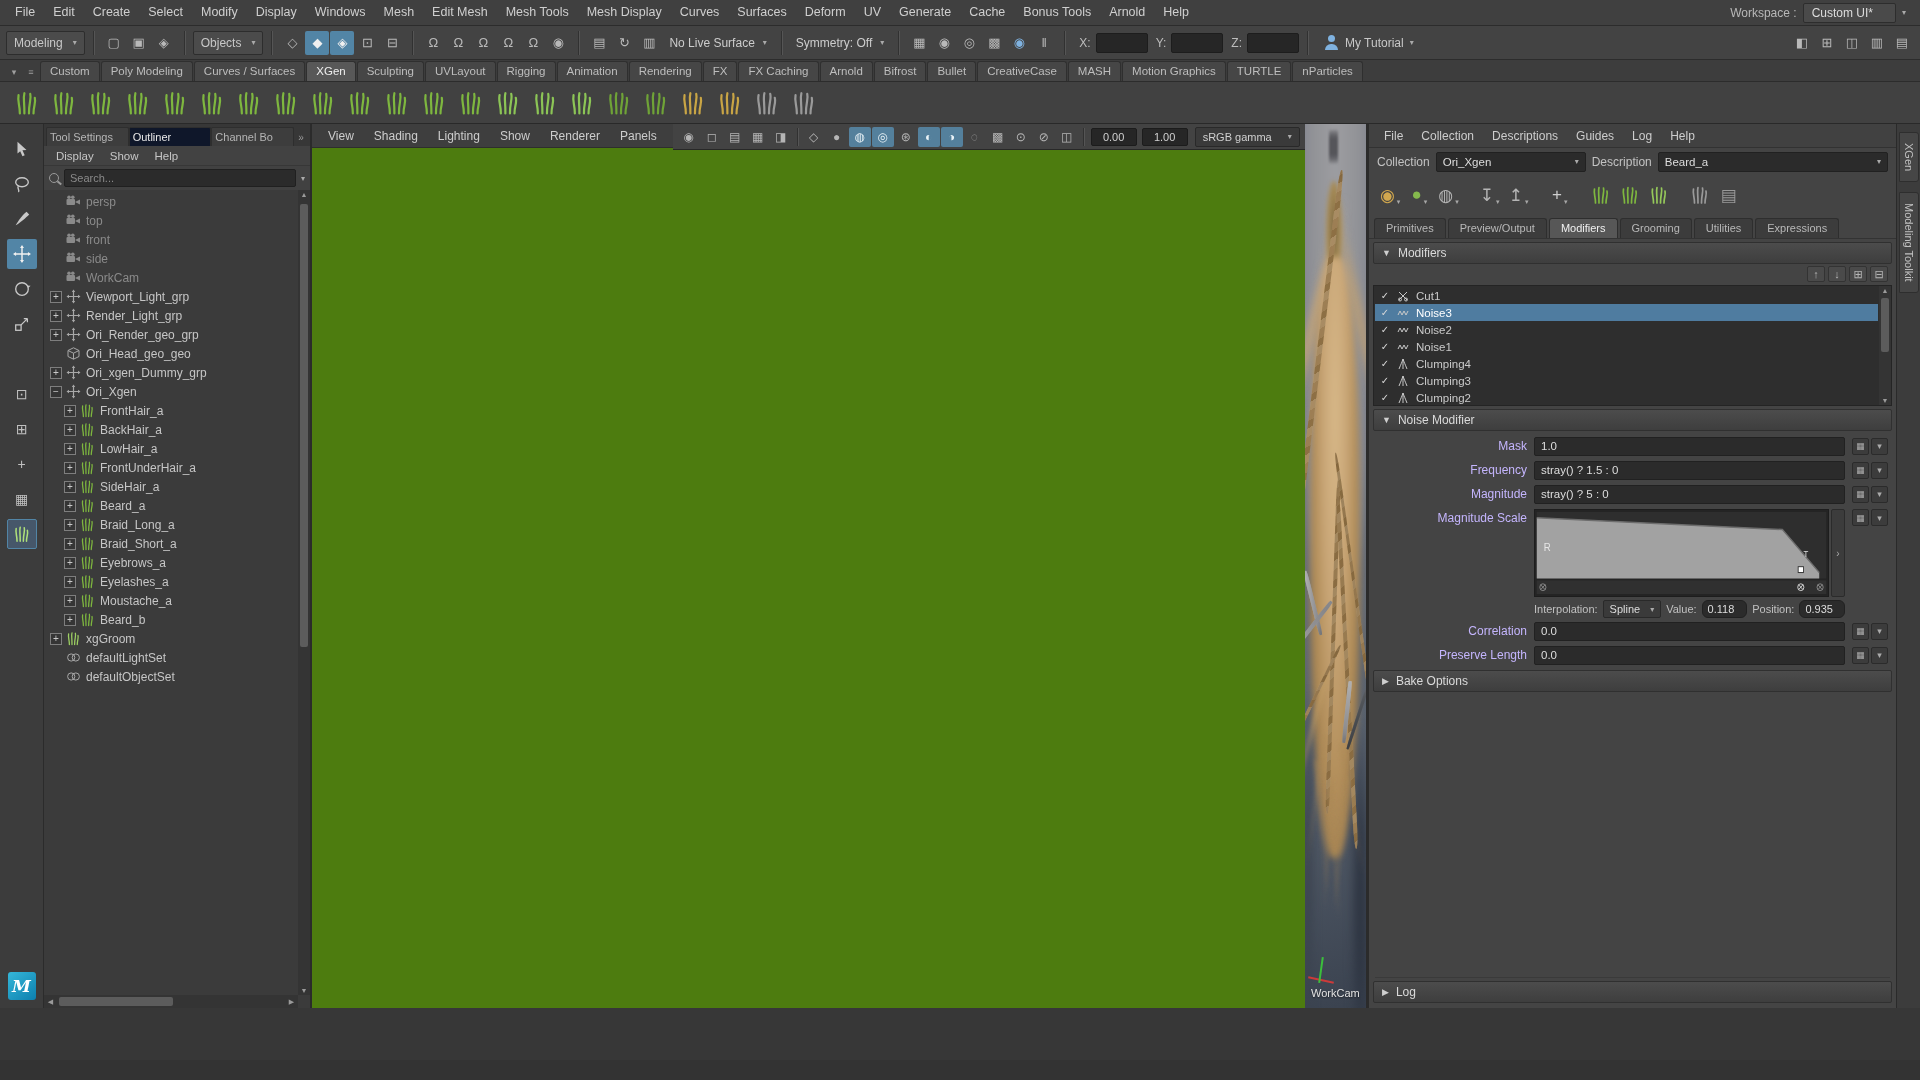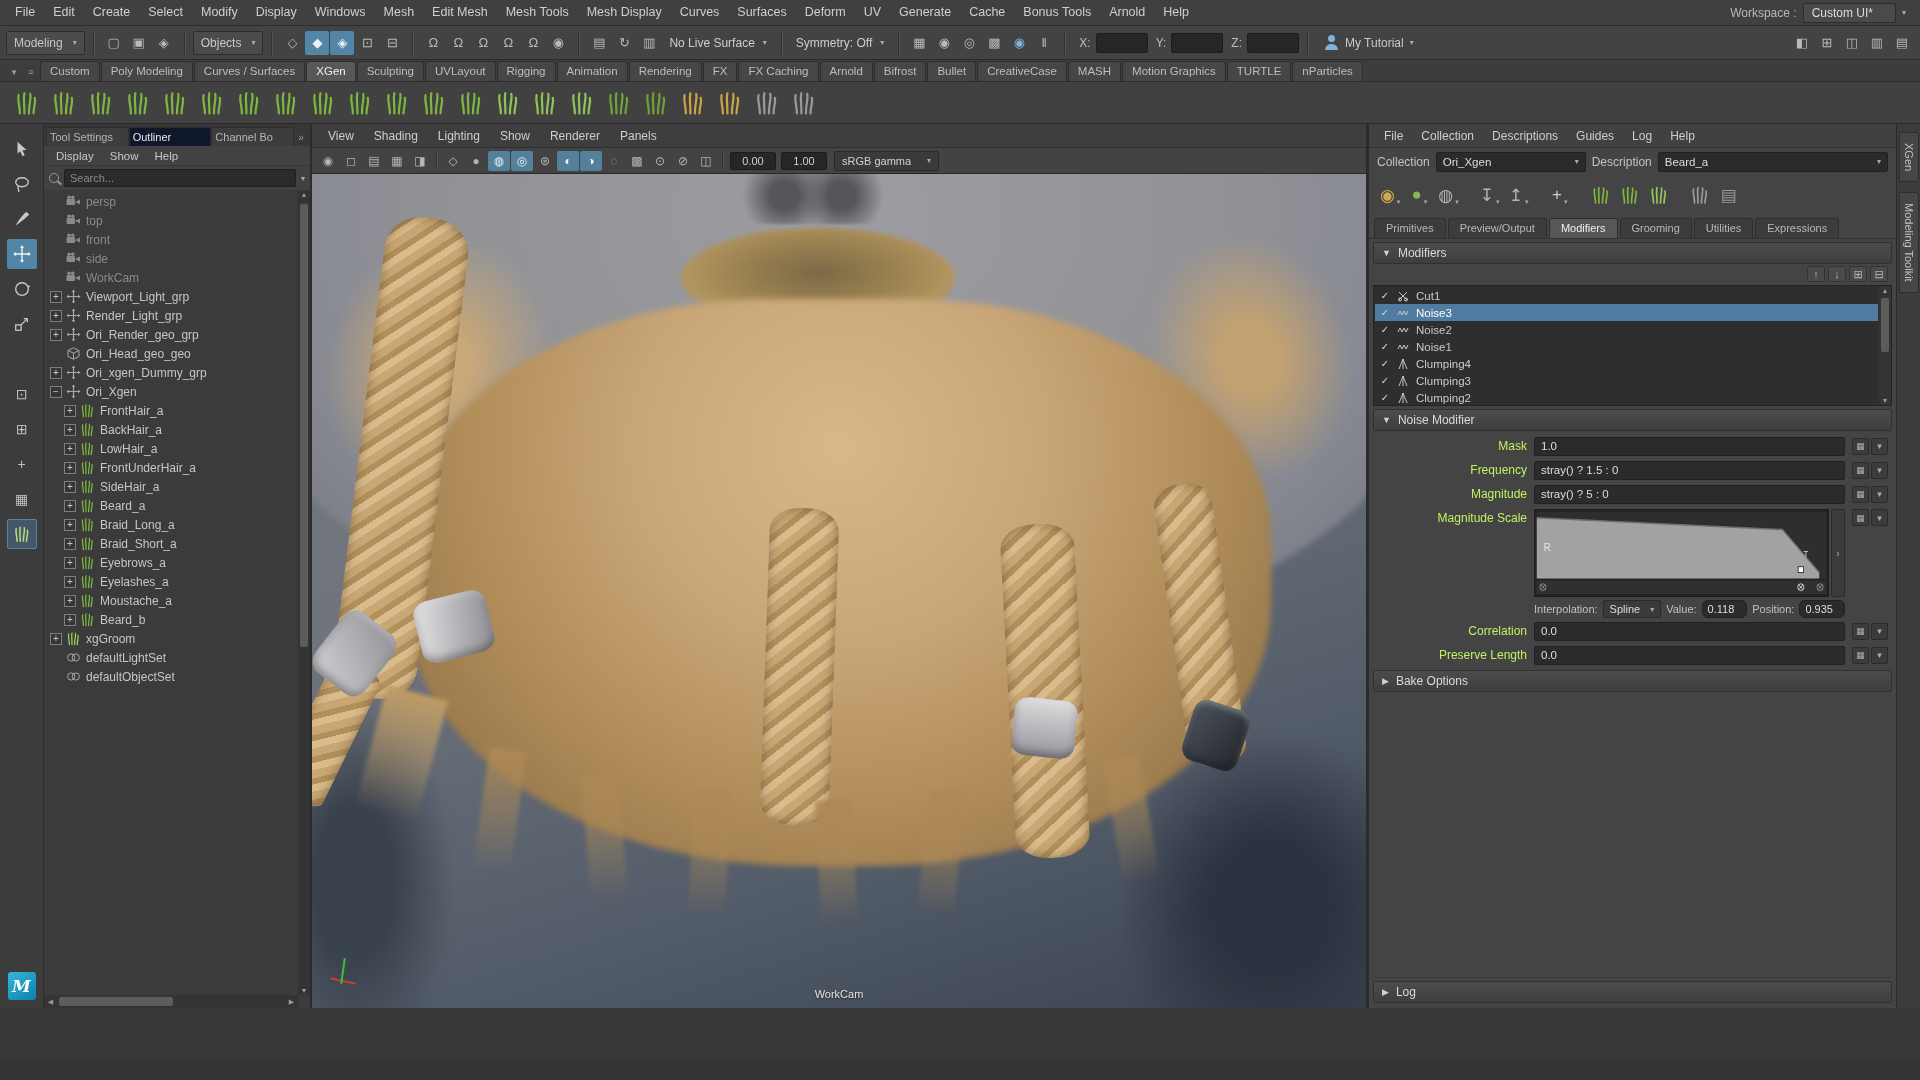--- a/index.html
+++ b/index.html
@@ -84,21 +84,21 @@
 .type-icon svg{width:15px;height:15px}
 .vscroll{position:absolute;right:0;top:0;bottom:13px;width:12px;background:#343434}
 .vscroll .thumb{position:absolute;left:2px;right:2px;top:14px;height:55%;background:#5c5c5c;border-radius:2px}
 .vscroll .arr{position:absolute;left:0;right:0;text-align:center;font-size:7px;color:#9a9a9a}
 .hscroll{position:absolute;left:0;right:12px;bottom:0;height:13px;background:#343434;display:flex;align-items:center}
 .hscroll .arr{width:13px;text-align:center;font-size:7px;color:#9a9a9a}
 .hscroll .thumb{height:9px;width:45%;background:#5c5c5c;border-radius:2px;margin-left:2px}
 .hscroll .right-arr{margin-left:auto}
 
 
-#viewport{flex:1;min-width:0;display:flex;flex-direction:column;background:#4d7c0f;border-right:2px solid #2b2b2b}
+#viewport{flex:1;min-width:0;display:flex;flex-direction:row;background:#4d7c0f;border-right:2px solid #2b2b2b}
 #vp-menubar{height:24px;background:#3e3e3e;display:flex;align-items:center;padding:0 6px;border-bottom:1px solid #2e2e2e}
 .vp-menu{padding:0 10px;font-size:12px;color:#cdcdcd}
 #vp-toolbar{height:26px;background:#434343;display:flex;align-items:center;padding:0 5px;gap:1px;border-bottom:1px solid #282828}
 .vp-icon{width:22px;height:20px;font-size:12px;color:#b5b5b5;display:flex;align-items:center;justify-content:center;border-radius:2px;flex:0 0 auto}
 .vp-icon.active{background:#54809c;color:#eaf3f8}
 .vp-sep{width:1px;height:18px;background:#313131;box-shadow:1px 0 0 #555;margin:0 4px;flex:0 0 auto}
 .vp-field{width:46px;height:18px;background:#262626;border:1px solid #1c1c1c;color:#d0d0d0;font-size:11px;
   display:flex;align-items:center;justify-content:center;border-radius:2px;margin:0 2px;flex:0 0 auto}
 .vp-drop{height:20px;background:#3a3a3a;border:1px solid #292929;display:flex;align-items:center;
   padding:0 7px;gap:16px;font-size:11px;border-radius:2px;margin-left:4px;color:#d0d0d0;white-space:nowrap}
@@ -180,21 +180,21 @@
 .mod-row{height:17px;display:flex;align-items:center;padding:0 4px;gap:6px;font-size:11.5px;color:#cacaca}
 .mod-row.selected{background:#4f7ca0;color:#fff}
 .mod-check{width:12px;font-size:10px;color:#d8d8d8;text-align:center}
 .mod-icon{width:13px;height:13px;display:flex;align-items:center}
 .mod-icon svg{width:12px;height:12px}
 .mod-scroll{position:absolute;right:0;top:0;bottom:0;width:12px;background:#343434}
 .mod-scroll .thumb{position:absolute;left:2px;right:2px;top:12px;height:45%;background:#5c5c5c;border-radius:2px}
 .mod-scroll .arr{position:absolute;left:0;right:0;text-align:center;font-size:7px;color:#9a9a9a}
 #noise-params{margin-top:3px}
 .param-row{display:flex;align-items:center;min-height:24px;padding:1px 8px;gap:7px}
-.param-label{width:150px;text-align:right;font-size:12px;color:#bef264;white-space:nowrap;flex:0 0 auto}
+.param-label{width:150px;text-align:right;font-size:12px;color:#c4b5fd;white-space:nowrap;flex:0 0 auto}
 .param-field{flex:1;height:19px;background:#2b2b2b;border:1px solid #212121;border-radius:2px;
   font-size:11.5px;color:#dedede;display:flex;align-items:center;padding:0 6px;overflow:hidden;white-space:nowrap}
 .param-btns{display:flex;gap:2px;flex:0 0 auto}
 .pbtn{width:17px;height:17px;background:#3c3c3c;border:1px solid #2b2b2b;border-radius:2px;
   font-size:9px;color:#ababab;display:flex;align-items:center;justify-content:center}
 .ramp-outer{align-items:flex-start;padding-top:3px}
 .ramp-outer .param-label{padding-top:2px}
 .ramp-col{flex:1;display:flex;flex-direction:column;gap:3px;min-width:0}
 .ramp-main{display:flex;gap:2px}
 .ramp-widget{flex:1;height:88px;background:#242424;border:1px solid #1d1d1d}

